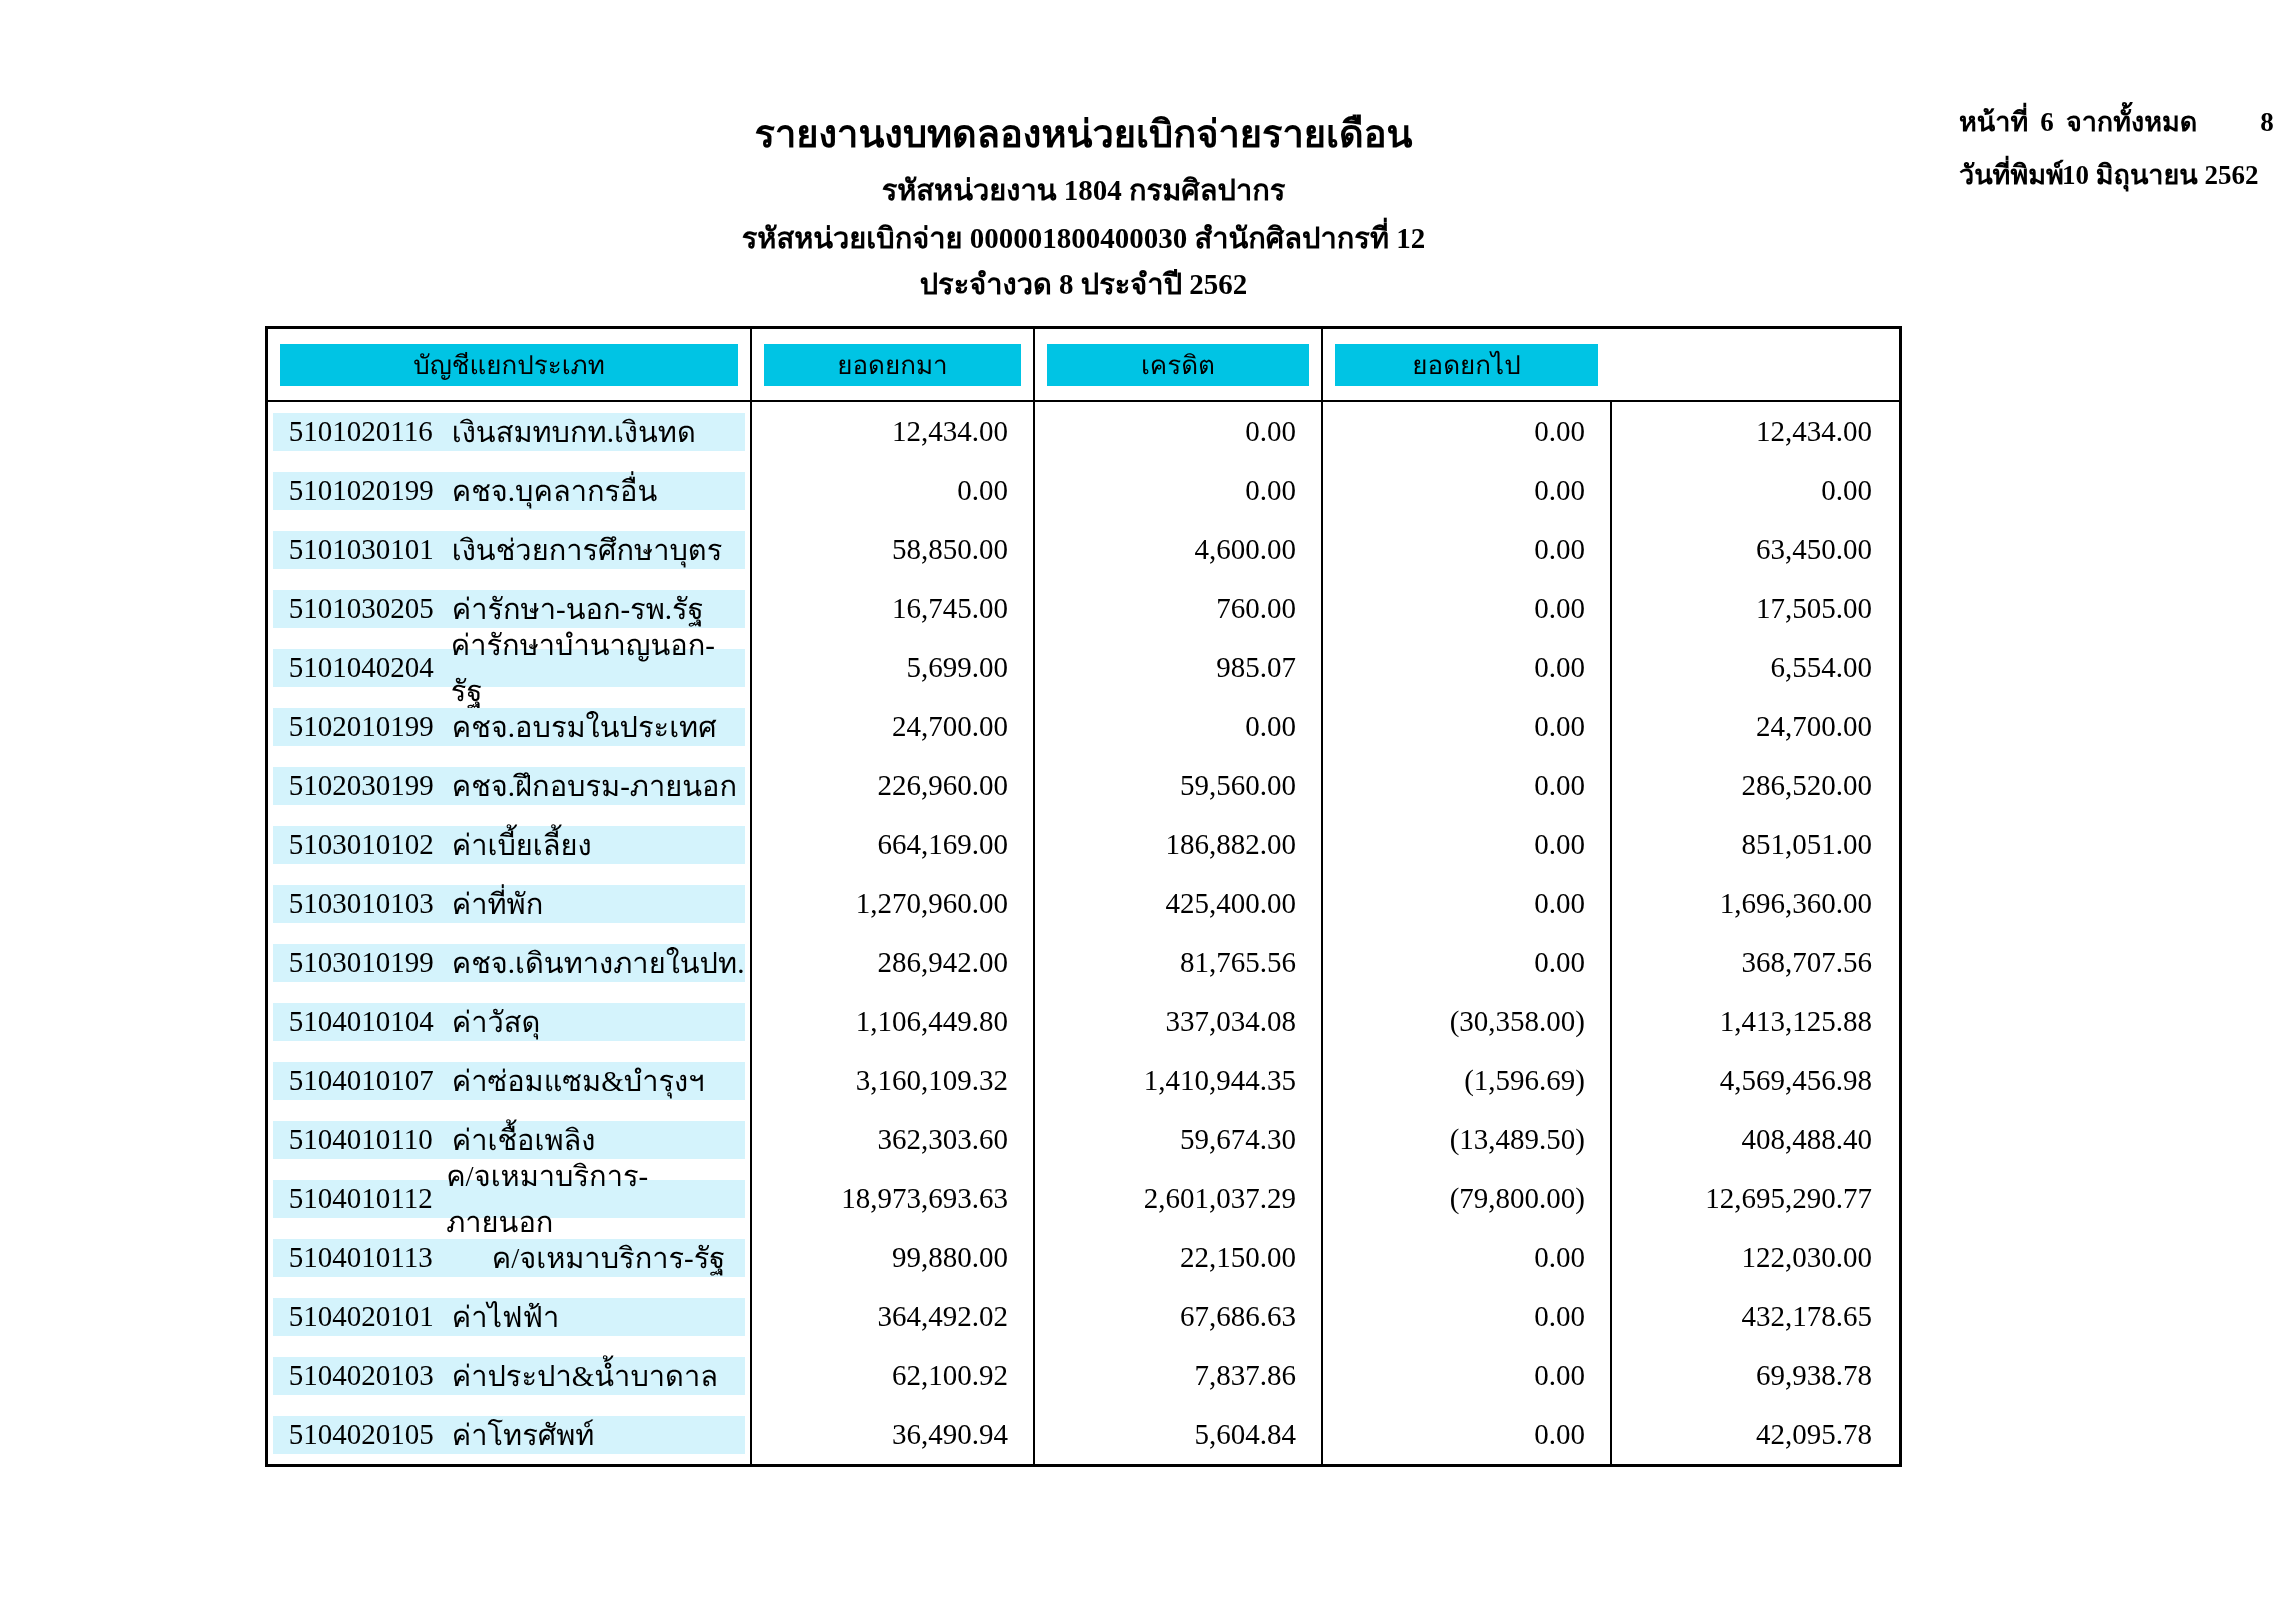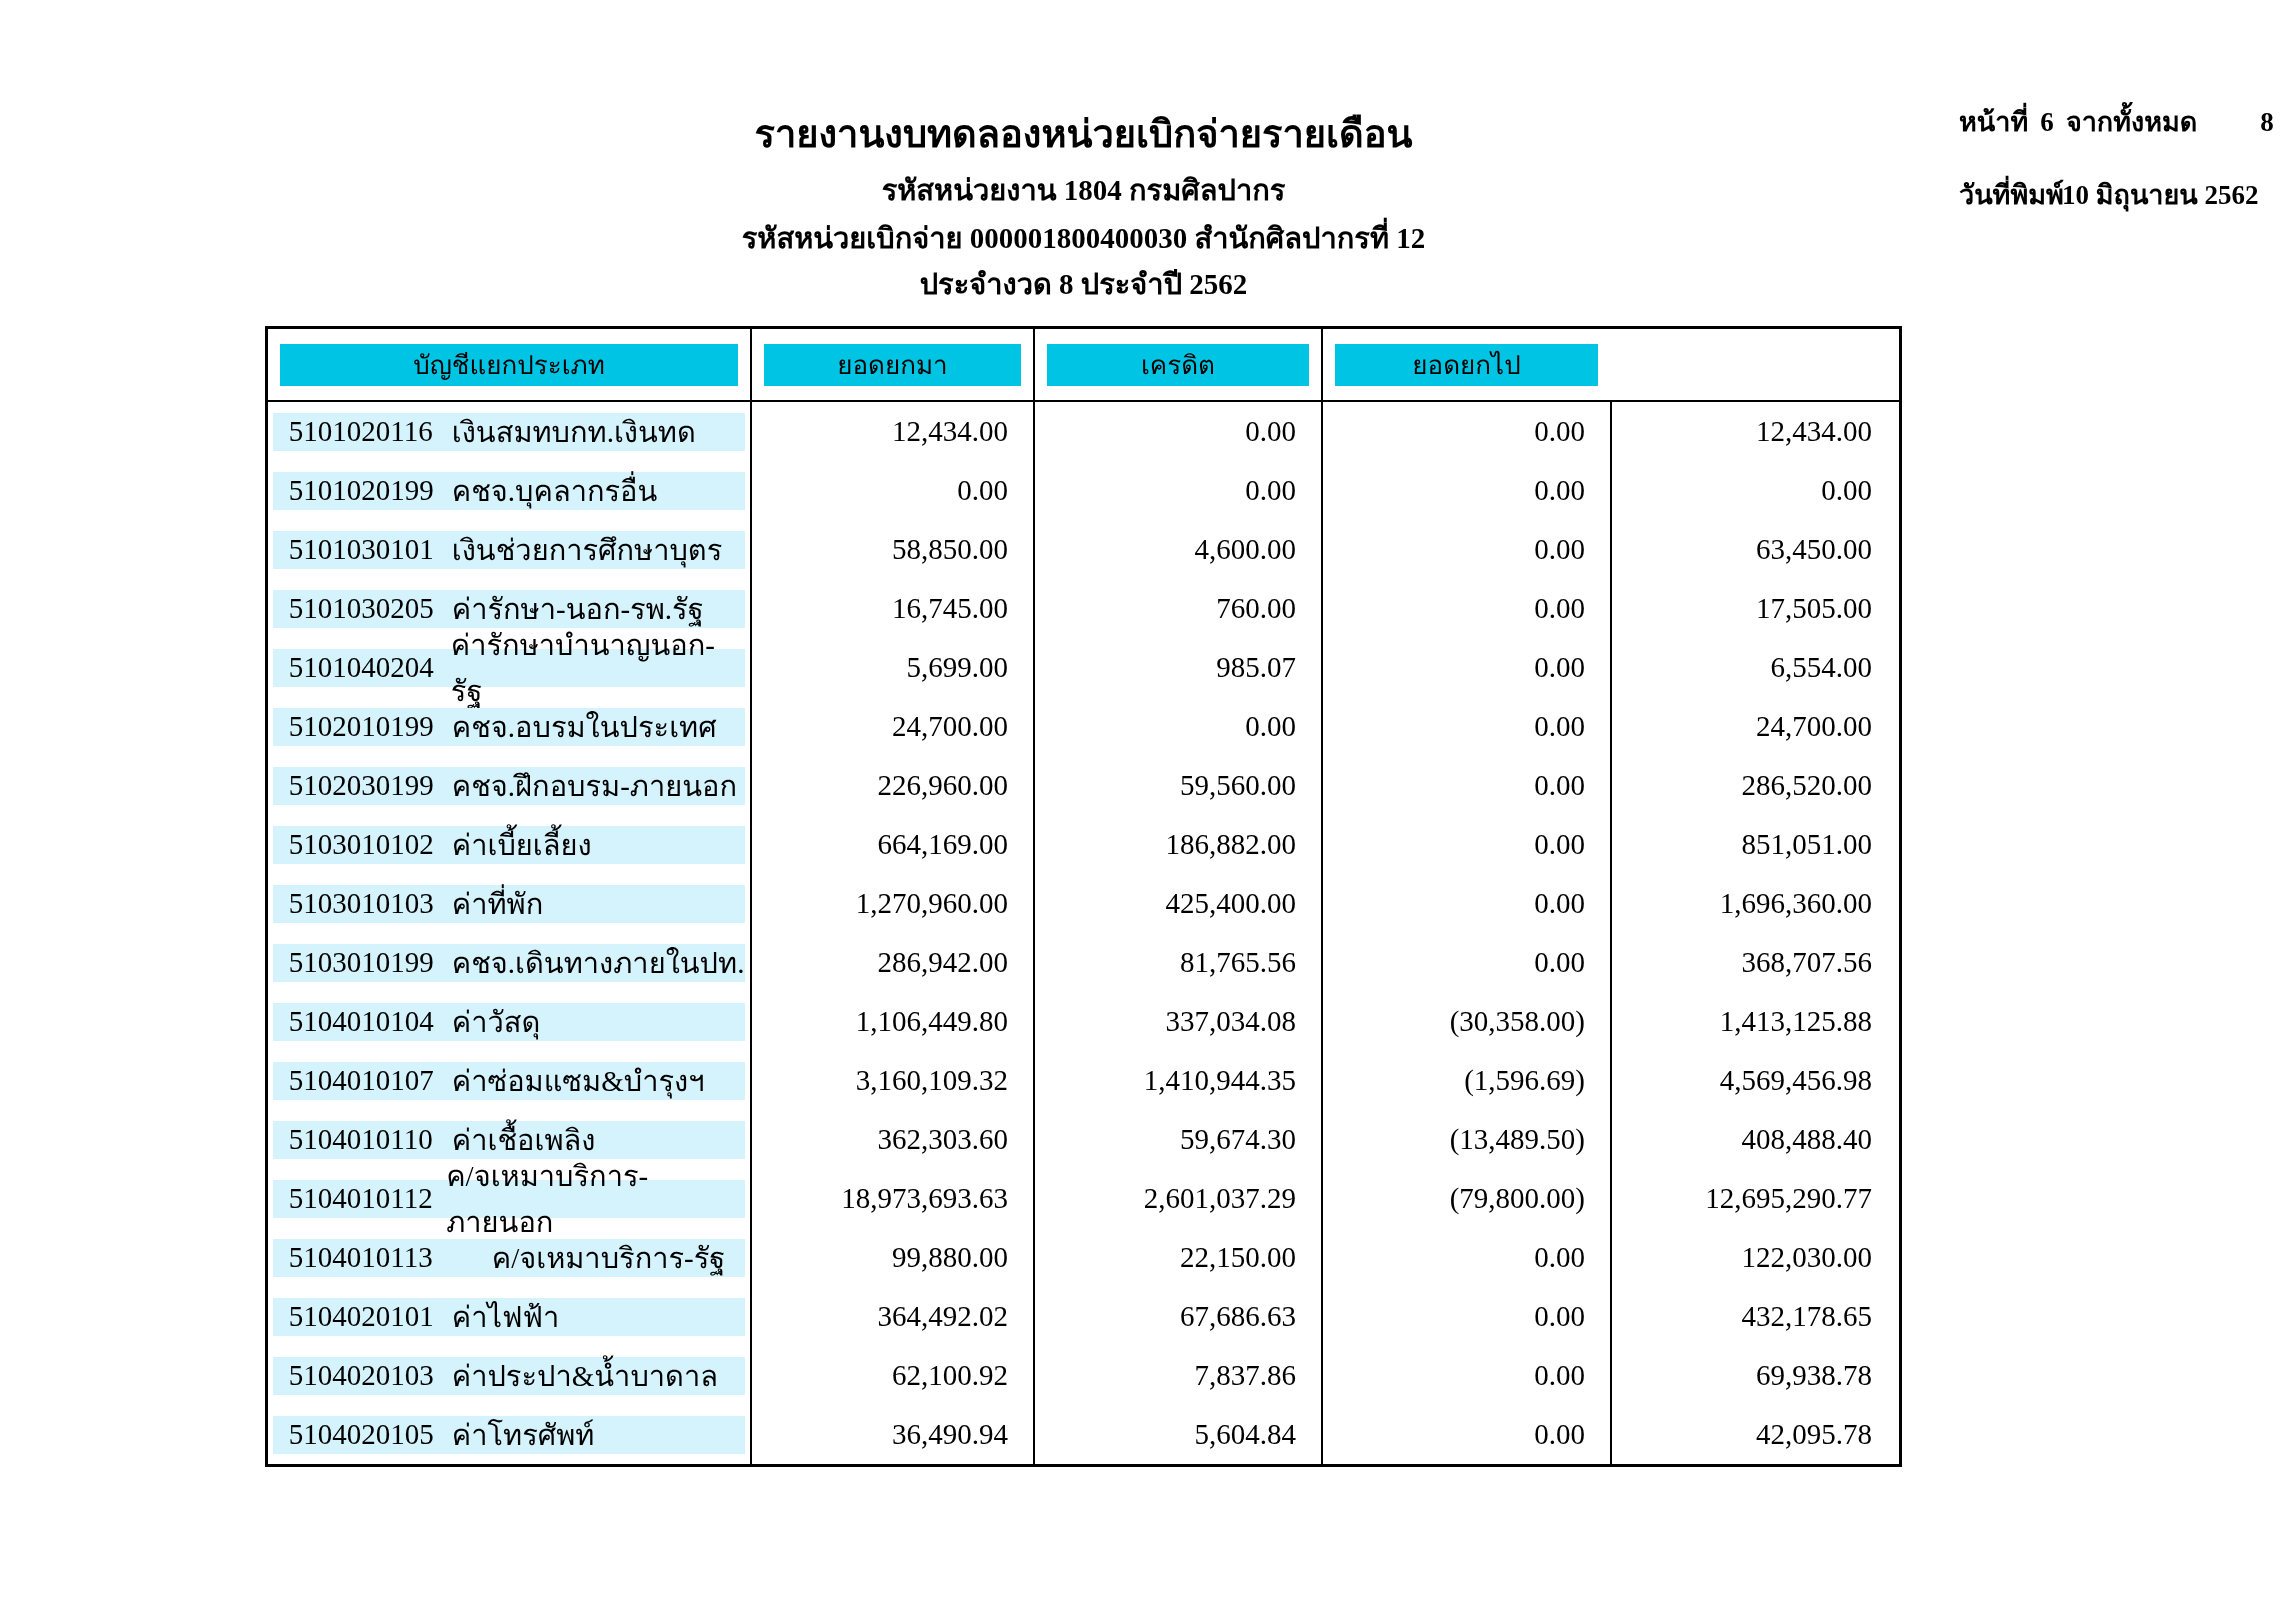--- a/index.html
+++ b/index.html
@@ -29,21 +29,21 @@
     font-size: 27px;
     font-weight: bold;
     white-space: nowrap;
   }
   .pi-row { display: flex; align-items: baseline; margin-bottom: 10.4px; }
   .pi-label1 { display: inline-block; width: 73px; }
   .pi-pageno { display: inline-block; width: 30px; text-align: center; }
   .pi-label2 { display: inline-block; margin-left: 3.9px; }
   .pi-total  { display: inline-block; margin-left: 63px; }
   .pi-date-label { display: inline-block; width: 103px; }
-  .pi-date { display: inline-block; margin-top: 20px; }
+  .pi-date { display: inline-block; }
 
   
   .trial-table {
     position: absolute;
     left: 265px;
     top: 326px;
     width: 1637px;
     border: 3.9px solid #000;
     background: #fff;
   }

